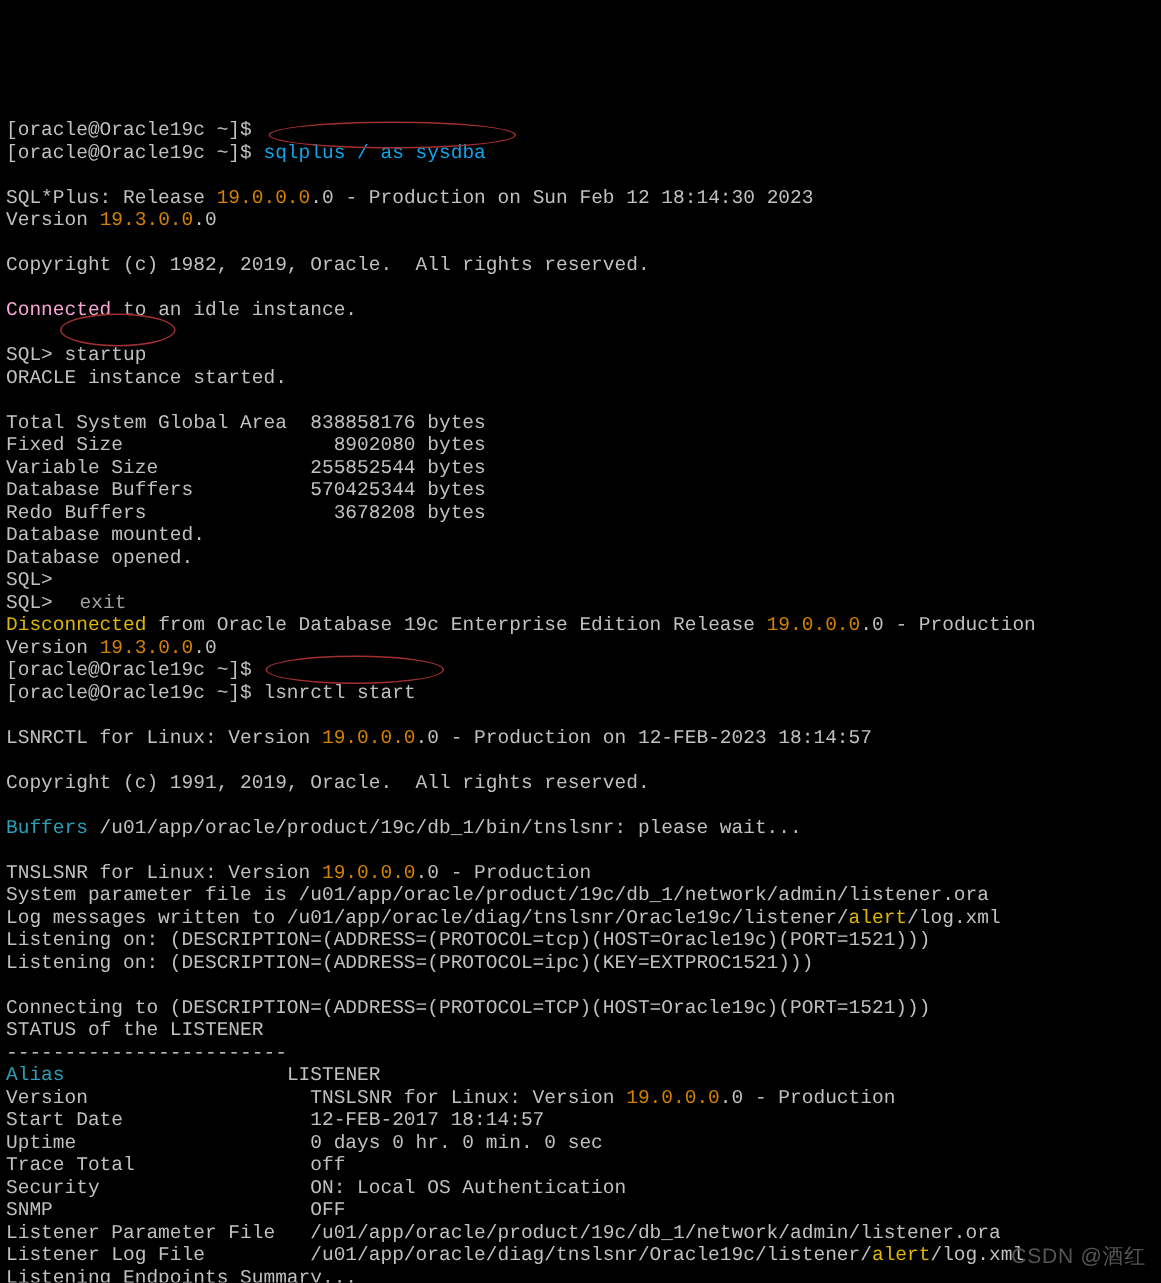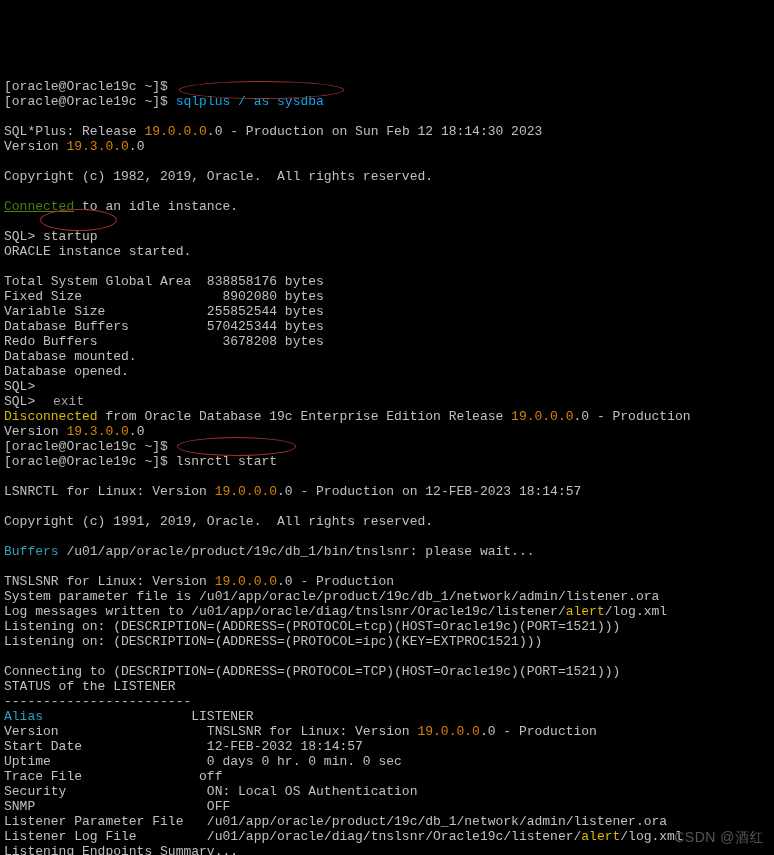--- a/index.html
+++ b/index.html
@@ -8,21 +8,21 @@
       color: #c0c0c0;
       font-family: 'Courier New', Consolas, monospace;
       font-size: 13px;
       line-height: 15px;
       padding: 4px;
       width: 774px;
       height: 855px;
       overflow: hidden;
       white-space: pre;
     }
-    .green { color: #4d7c0f; text-decoration: underline; }
+    .green { color: #f9a8d4; }
     .orange { color: #d68200; }
     .yellow { color: #dfb700; }
     .magenta { color: #a3a3a3; margin-left: 10px; }
     .cyan { color: #2aa0b8; }
     .white { color: #0ea5e9; }
     .watermark {
       position: absolute;
       bottom: 10px;
       right: 10px;
       color: #555;
@@ -81,23 +81,23 @@
 <span>System parameter file is /u01/app/oracle/product/19c/db_1/network/admin/listener.ora</span>
 <span>Log messages written to /u01/app/oracle/diag/tnslsnr/Oracle19c/listener/</span><span class="yellow">alert</span><span>/log.xml</span>
 <span>Listening on: (DESCRIPTION=(ADDRESS=(PROTOCOL=tcp)(HOST=Oracle19c)(PORT=1521)))</span>
 <span>Listening on: (DESCRIPTION=(ADDRESS=(PROTOCOL=ipc)(KEY=EXTPROC1521)))</span>
 
 <span>Connecting to (DESCRIPTION=(ADDRESS=(PROTOCOL=TCP)(HOST=Oracle19c)(PORT=1521)))</span>
 <span>STATUS of the LISTENER</span>
 <span>------------------------</span>
 <span class="cyan">Alias</span><span>                   </span><span>LISTENER</span>
 <span>Version                   TNSLSNR for Linux: Version </span><span class="orange">19.0.0.0</span><span>.0 - Production</span>
-<span>Start Date                12-FEB-2032 18:14:57</span>
+<span>Start Date                12-FEB-2017 18:14:57</span>
 <span>Uptime                    0 days 0 hr. 0 min. 0 sec</span>
-<span>Trace File               off</span>
+<span>Trace Total               off</span>
 <span>Security                  ON: Local OS Authentication</span>
 <span>SNMP                      OFF</span>
 <span>Listener Parameter File   /u01/app/oracle/product/19c/db_1/network/admin/listener.ora</span>
 <span>Listener Log File         /u01/app/oracle/diag/tnslsnr/Oracle19c/listener/</span><span class="yellow">alert</span><span>/log.xml</span>
 <span>Listening Endpoints Summary...</span>
 
 
 
 
 

